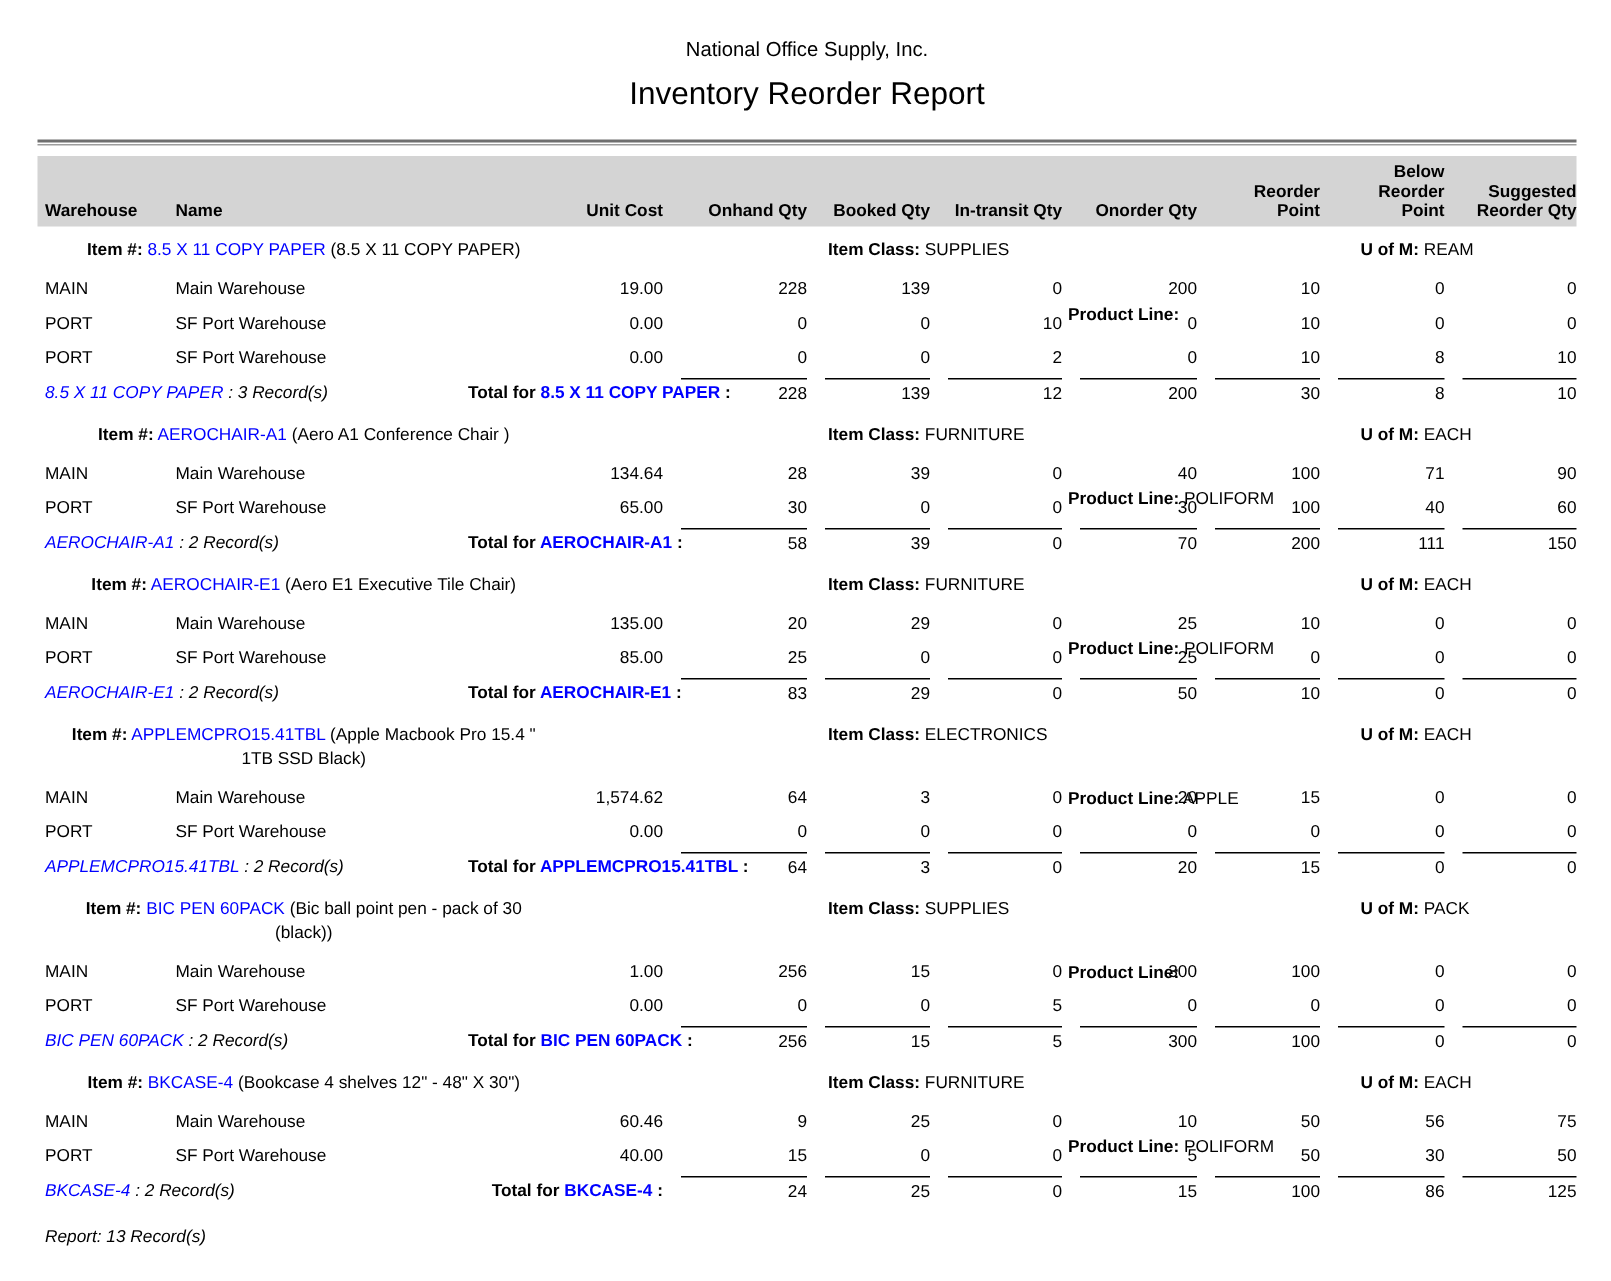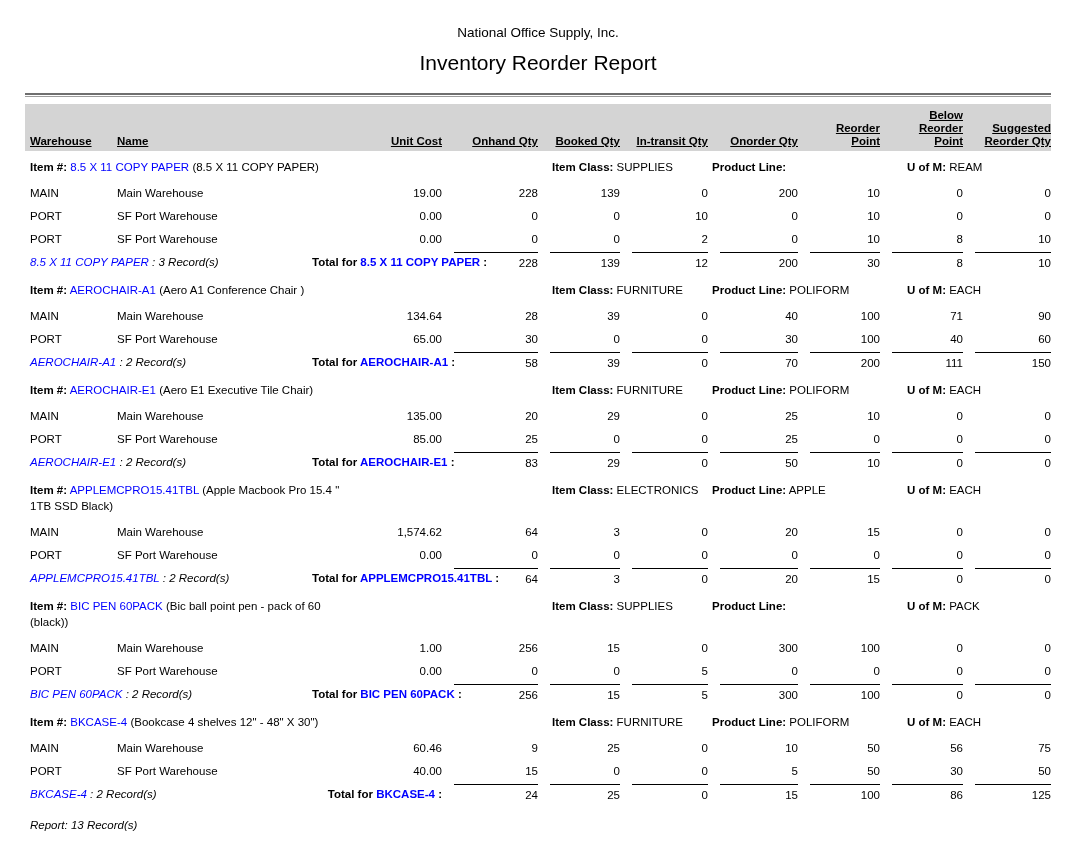--- a/index.html
+++ b/index.html
@@ -20,33 +20,33 @@
     display: grid;
     grid-template-columns: 75px 198px 115px 84px 70px 76px 78px 70px 71px 76px;
     column-gap: 12px;
     align-items: end; padding: 0 0 3px 5px;
   }
   .b   { font-weight: bold; }
   .i   { font-style: italic; }
   .num { text-align: right; }
   .blue { color: #0000ff; }
   .hcell { font-weight: bold; line-height: 13px; }
-  .hcell span { display: inline-block; text-decoration: underline; }
+  .hcell span { display: inline-block; }
   .hcell.two span { display: block; }
 
   .grid-row {
     display: grid;
     grid-template-columns: 75px 198px 115px 84px 70px 76px 78px 70px 71px 76px;
     column-gap: 12px; padding-left: 5px; line-height: 23px;
   }
-  .item-head { position: relative; padding: 8px 0 7px 5px; line-height: 16px; }
+  .item-head { position: relative; padding: 8px 0 7px 5px; line-height: 16px; text-align: center; }
   .item-text { width: 345px; }
   .meta { position: absolute; top: 8px; white-space: nowrap; }
   .meta-class { left: 527px; }
-  .meta-line  { left: 687px; }
+  .meta-line  { left: 687px; margin-top: 43px; }
   .meta-uofm  { left: 882px; }
 
   .total-row {
     display: grid;
     grid-template-columns: 270px 130px 84px 70px 76px 78px 70px 71px 76px;
     column-gap: 12px; padding-left: 5px; line-height: 21px; margin-top: 1px;
   }
   .total-row .num { border-top: 1px solid #000; }
   .total-label { text-align: right; white-space: nowrap; }
 
@@ -368,21 +368,21 @@
       <div class="num">0</div>
       <div class="num">0</div>
     </div>
   </div>
 
   <div class="group">
     <div class="item-head">
       <div class="item-text">
         <span class="b">Item #:</span>
         <span class="blue">BIC PEN 60PACK</span>
-        <span>(Bic ball point pen - pack of 60</span>
+        <span>(Bic ball point pen - pack of 30</span>
         <span><div>(black))</div></span>
       </div>
       <div class="meta meta-class">
         <span class="b">Item Class:</span>
         <span>SUPPLIES</span>
       </div>
       <div class="meta meta-line">
         <span class="b">Product Line:</span>
         <span></span>
       </div>

